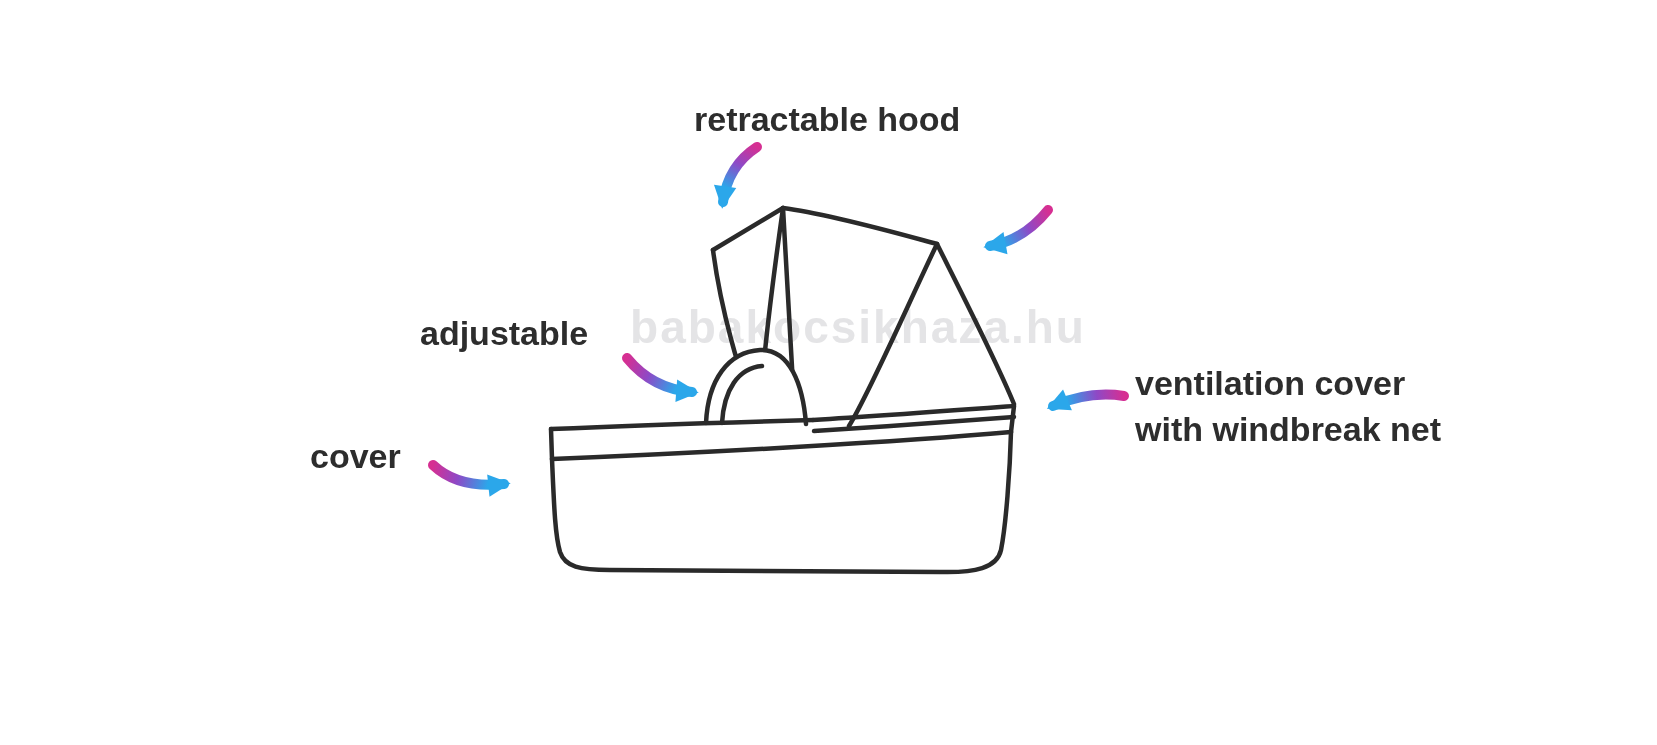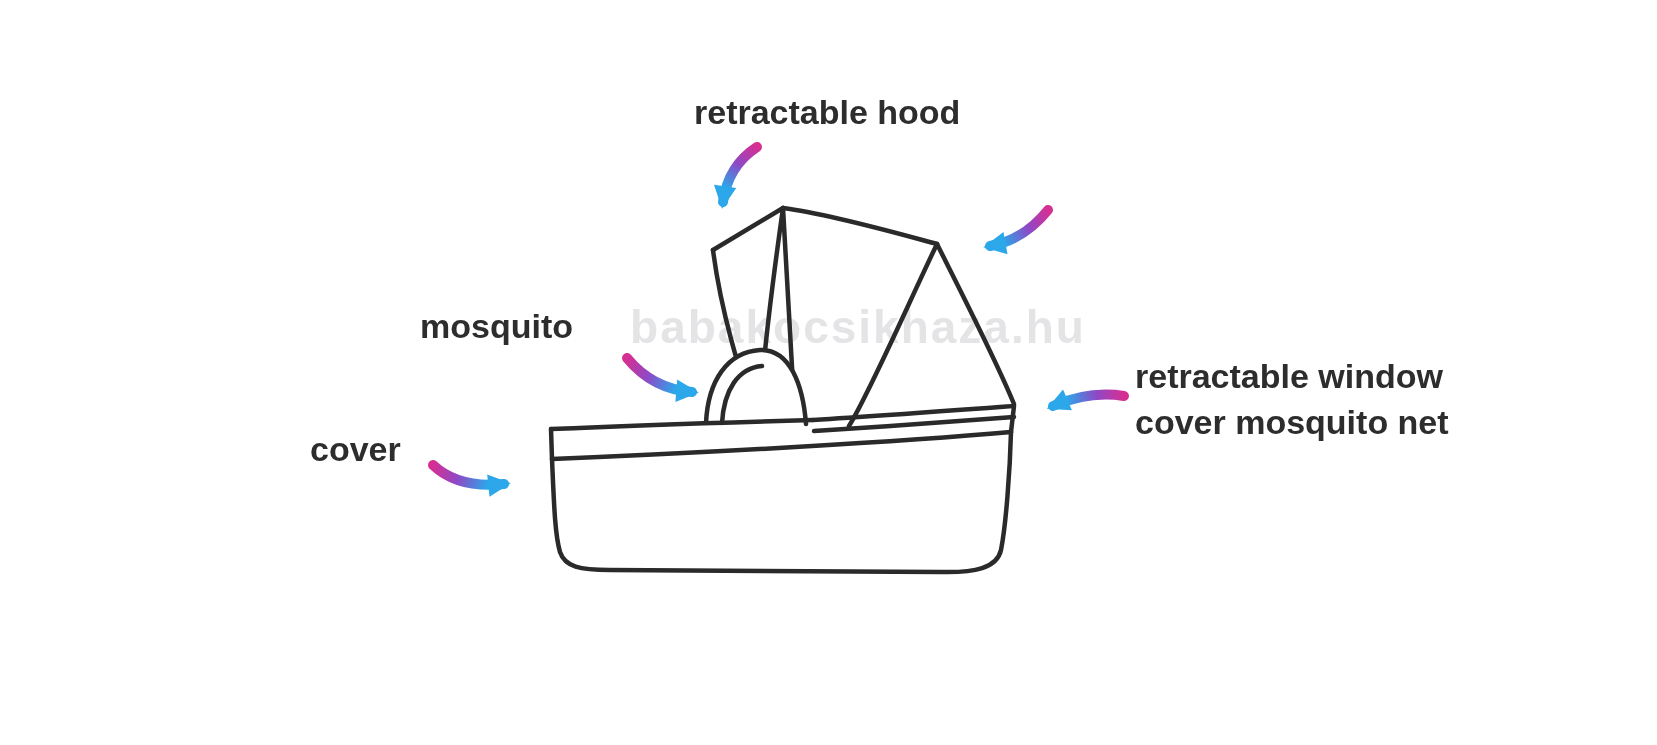--- a/index.html
+++ b/index.html
@@ -21,20 +21,21 @@
     width: 1657px;
     height: 745px;
   }
   .part-label {
     position: absolute;
     font-weight: 700;
     font-size: 34px;
     color: #2d2d2d;
     white-space: nowrap;
     line-height: 1.0;
+    margin-top: 7px;
   }
   .part-label.two-line {
     line-height: 46px;
   }
   .watermark {
     position: absolute;
     left: 858px;
     top: 300px;
     transform: translateX(-50%);
     font-size: 46px;
@@ -122,22 +123,22 @@
       <path d="M1048,210 C1032,230 1012,242 990,246" stroke="url(#g-adjust)" marker-end="url(#ah)"></path>
       <path d="M627,358 C645,380 666,390 692,392" stroke="url(#g-wind)" marker-end="url(#ah)"></path>
       <path d="M1124,396 C1098,392 1074,397 1053,406" stroke="url(#g-vent)" marker-end="url(#ah)"></path>
       <path d="M433,465 C450,481 475,487 504,484" stroke="url(#g-cover)" marker-end="url(#ah)"></path>
     </g>
   </svg>
 
   <div class="part-label above" style="left:694px; top:95px;">retractable hood</div>
 
 
-  <div class="part-label above" style="left:420px; top:309px;">mosquito</div>
+  <div class="part-label above" style="left:420px; top:309px;">adjustable</div>
 
   <div class="part-label two-line above" style="left:1135px; top:353px;">
-    <div>retractable window</div>
-    <div>cover mosquito net</div>
+    <div>ventilation cover</div>
+    <div>with windbreak net</div>
   </div>
 
   <div class="part-label above" style="left:310px; top:432px;">cover</div>
 
 </div>
 
 </body></html>

